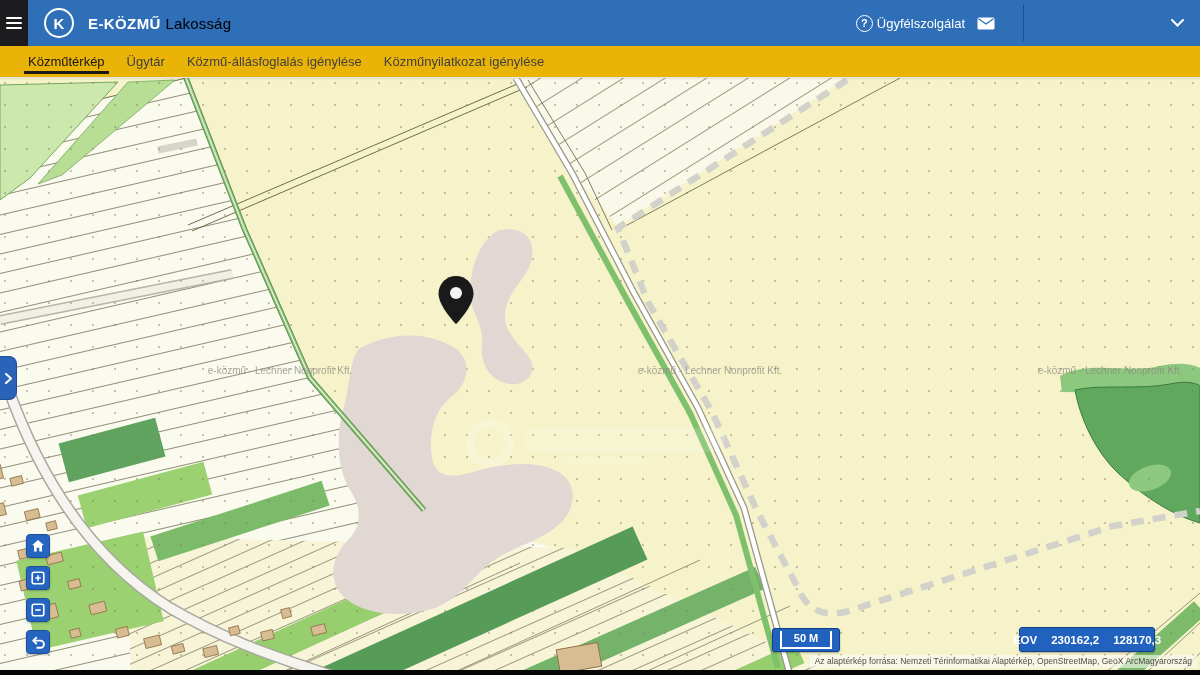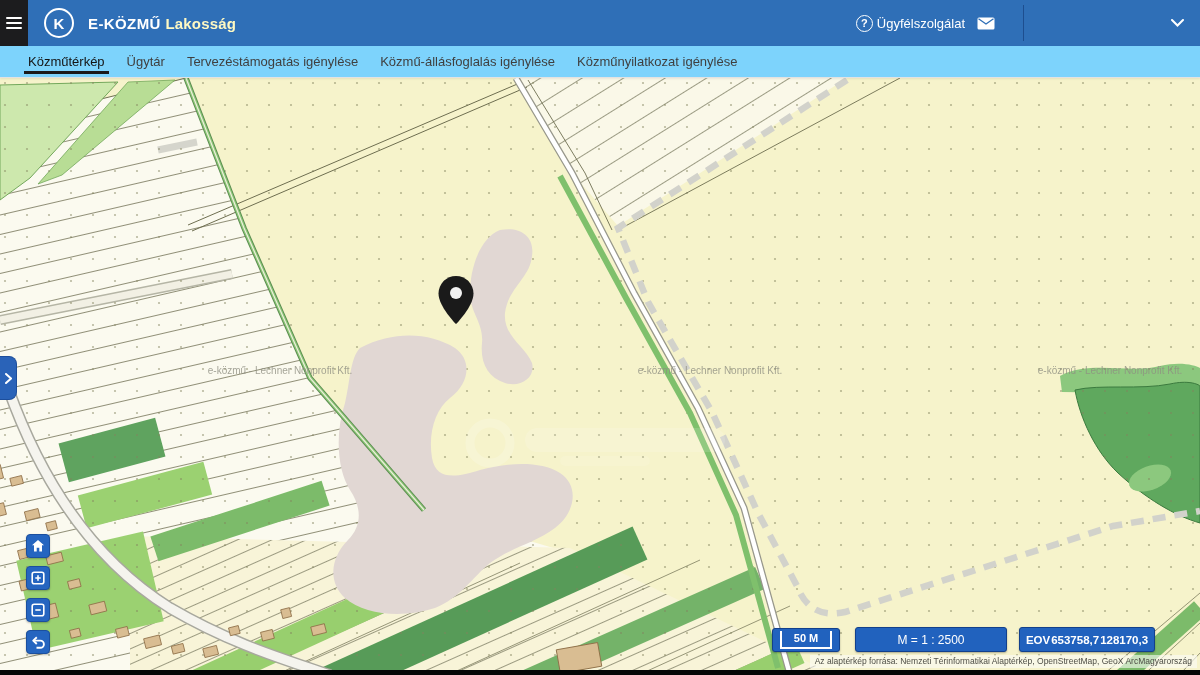--- a/index.html
+++ b/index.html
@@ -6,30 +6,30 @@
   html,body { width:1200px; height:675px; overflow:hidden; font-family:"Liberation Sans", sans-serif; background:#fff; }
   .app { position:relative; width:1200px; height:675px; }
 
   
   .header { position:absolute; top:0; left:0; width:1200px; height:46px; background:#2f6fb7; display:flex; align-items:center; }
   .menu-strip { width:28px; height:46px; background:#1c1c1e; display:flex; align-items:center; justify-content:center; flex:none; cursor:pointer; }
   .hamburger { width:16px; }
   .hamburger span { display:block; height:2px; background:#fff; margin:3px 0; border-radius:1px; }
   .logo { width:30px; height:30px; border:2.5px solid #fff; border-radius:50%; color:#fff; font-weight:bold; font-size:15px; display:flex; align-items:center; justify-content:center; margin-left:16px; flex:none; }
   .brand { margin-left:14px; color:#fff; font-size:15px; font-weight:bold; letter-spacing:.4px; white-space:nowrap; }
-  .brand .suffix { font-weight:700; color:#fef9c3; letter-spacing:.2px; }
+  .brand .suffix { font-weight:400; color:#000000; letter-spacing:.2px; }
   .header-right { margin-left:auto; display:flex; align-items:center; height:100%; }
   .help-badge { width:17px; height:17px; border:1.4px solid #fff; border-radius:50%; color:#fff; font-size:11px; font-weight:bold; display:flex; align-items:center; justify-content:center; }
   .support-label { color:#fff; font-size:13px; margin:0 12px 0 4px; }
   .envelope { margin-right:28px; cursor:pointer; display:flex; }
   .header-divider { width:1px; height:36px; background:#1d4e8f; }
   .chevron-down { margin-left:147px; margin-right:16px; cursor:pointer; display:flex; }
 
   
-  .tabbar { position:absolute; top:46px; left:0; width:1200px; height:32px; background:#7dd3fc; border-bottom:1px solid #e2e2e2; display:flex; align-items:flex-end; box-shadow:0 1px 2px rgba(0,0,0,.08); z-index:5; }
+  .tabbar { position:absolute; top:46px; left:0; width:1200px; height:32px; background:#eab308; border-bottom:1px solid #e2e2e2; display:flex; align-items:flex-end; box-shadow:0 1px 2px rgba(0,0,0,.08); z-index:5; }
   .tab { position:relative; padding:0 11px; font-size:13px; color:#3f3f3f; height:100%; display:flex; align-items:center; cursor:pointer; white-space:nowrap; }
   .tab:first-child { margin-left:17px; }
   .tab.active { color:#141414; font-weight:500; }
   .tab.active::after { content:""; position:absolute; left:7px; right:7px; bottom:3px; height:3px; background:#1a1a1a; }
 
   
   .map-wrap { position:absolute; top:78px; left:0; width:1200px; height:597px; overflow:hidden; background:#f6f3cb;text-align:right; }
   .map-wrap svg.basemap { display:block; }
 
   
@@ -37,21 +37,21 @@
 
   
   .map-controls { position:absolute; left:26px; top:456px; width:24px; z-index:6; }
   .mc-btn { width:24px; height:24px; background:#2565c0; border:1px solid #1b4f9e; border-radius:4px; margin-bottom:8px; display:flex; align-items:center; justify-content:center; cursor:pointer; box-shadow:0 1px 2px rgba(0,0,0,.25); }
 
   
   .pill { position:absolute; background:#2162be; border:1px solid #12408c; border-radius:3px; color:#fff; display:flex; align-items:center; justify-content:center; z-index:6; box-shadow:0 1px 2px rgba(0,0,0,.3); }
   .pill-scale { left:772px; top:550px; width:68px; height:24px; }
   .scale-inner { border-left:2px solid #fff; border-right:2px solid #fff; border-bottom:2px solid #fff; padding:1px 12px 2px; font-size:11px; font-weight:600; line-height:13px; }
   .pill-ratio { left:855px; top:549px; width:152px; height:25px; font-size:12px; font-weight:500; }
-  .pill-eov { left:1019px; top:549px; width:136px; height:25px; font-size:11.5px; font-weight:600; gap:1px; }
+  .pill-eov { left:1019px; top:549px; width:136px; height:25px; font-size:11.5px; font-weight:600; gap:14px; }
 
   .attribution { position:absolute; right:3px; bottom:7px; background:rgba(252,252,248,.6); color:#4d4d45; font-size:8.5px; padding:1px 5px 2px; z-index:6; white-space:nowrap; }
   .bottom-strip { position:absolute; left:0; bottom:0; width:1200px; height:5px; background:#060606; z-index:7; }
 </style>
 </head>
 <body>
 
 <div class="app">
 
   <div class="header">
@@ -85,21 +85,20 @@
         <svg width="13" height="8" viewBox="0 0 13 8">
             <path d="M1 1 L6.5 6.5 L12 1" fill="none" stroke="#ffffff" stroke-width="2" stroke-linecap="round"></path>
           </svg>
       </span>
     </div>
   </div>
 
   <div class="tabbar">
     <div class="tab active">Közműtérkép</div>
     <div class="tab">Ügytár</div>
-    <div class="tab">Tervezéstámogatás igénylése</div>
     <div class="tab">Közmű-állásfoglalás igénylése</div>
     <div class="tab">Közműnyilatkozat igénylése</div>
   </div>
 
   <div class="map-wrap">
     <svg class="basemap" width="1200" height="597" viewBox="0 0 1200 597">
       <defs>
         <pattern id="dots" width="22" height="22" patternUnits="userSpaceOnUse">
           <circle cx="5" cy="5" r="1.1" fill="#82825c"></circle>
         </pattern>
@@ -241,26 +240,23 @@
         <svg width="15" height="13" viewBox="0 0 15 13">
           <path d="M3.2 4.6 H9.3 a3.6 3.6 0 0 1 0 7.2 H5.5" fill="none" stroke="#ffffff" stroke-width="1.9"></path>
           <path d="M5.8 1.2 L2.2 4.6 L5.8 8" fill="none" stroke="#ffffff" stroke-width="1.9" stroke-linejoin="round"></path>
         </svg>
       </div>
     </div>
 
     <div class="pill pill-scale">
       <span class="scale-inner">50 M</span>
     </div>
-    <div class="pill pill-ratio">
-      <span>M = 1 : 2500</span>
-    </div>
     <div class="pill pill-eov">
       <span>EOV</span>
-      <span>653758,7</span>
+      <span>230162,2</span>
       <span>128170,3</span>
     </div>
 
     <div class="attribution">Az alaptérkép forrása: Nemzeti Térinformatikai Alaptérkép, OpenStreetMap, GeoX ArcMagyarország</div>
   </div>
 
   <div class="bottom-strip"></div>
 </div>
 
 </body></html>

